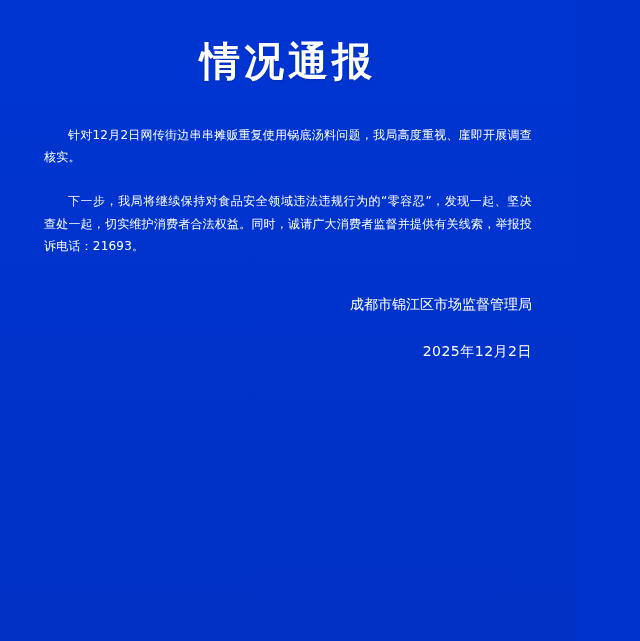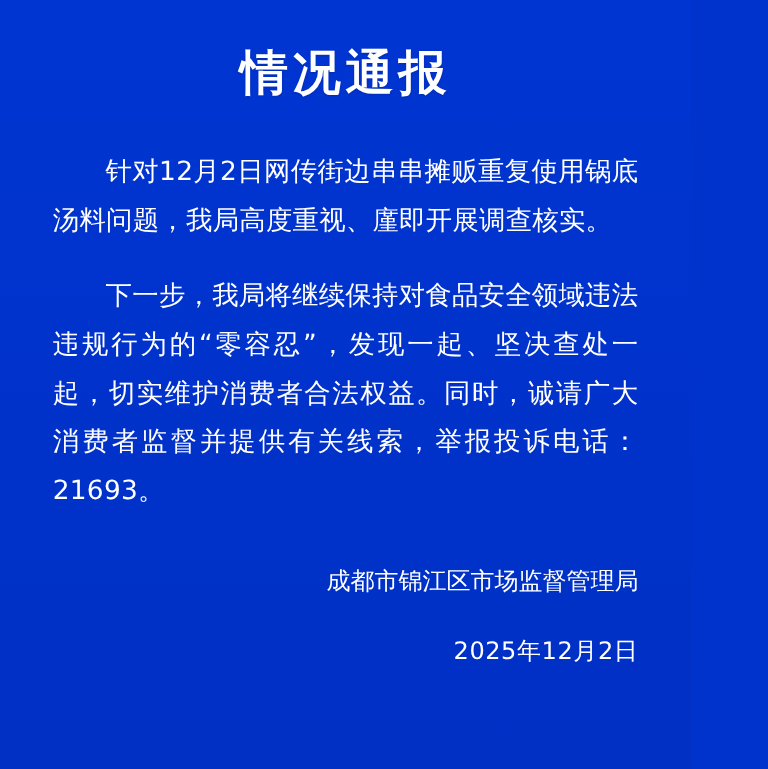--- a/index.html
+++ b/index.html
@@ -30,32 +30,32 @@
     padding-top: 36px;
     padding-bottom: 10px;
     line-height: 1.25;
     text-shadow: 0 1px 2px rgba(0,0,0,0.15);
   }
   .body-text {
     margin-top: 28px;
   }
   .para {
     color: #ffffff;
-    font-size: 22px;
+    font-size: 12px;
     line-height: 1.85;
     text-align: justify;
     text-justify: inter-ideograph;
     text-indent: 2em;
     margin: 0 0 22px 0;
     letter-spacing: 0.2px;
   }
   .signature {
     margin-top: 34px;
     color: #ffffff;
-    font-size: 20px;
+    font-size: 14px;
     line-height: 1.9;
     text-align: right;
   }
   .sig-line {
     display: block;
   }
   .date-line {
     display: block;
     margin-top: 20px;
     letter-spacing: 0.5px;

